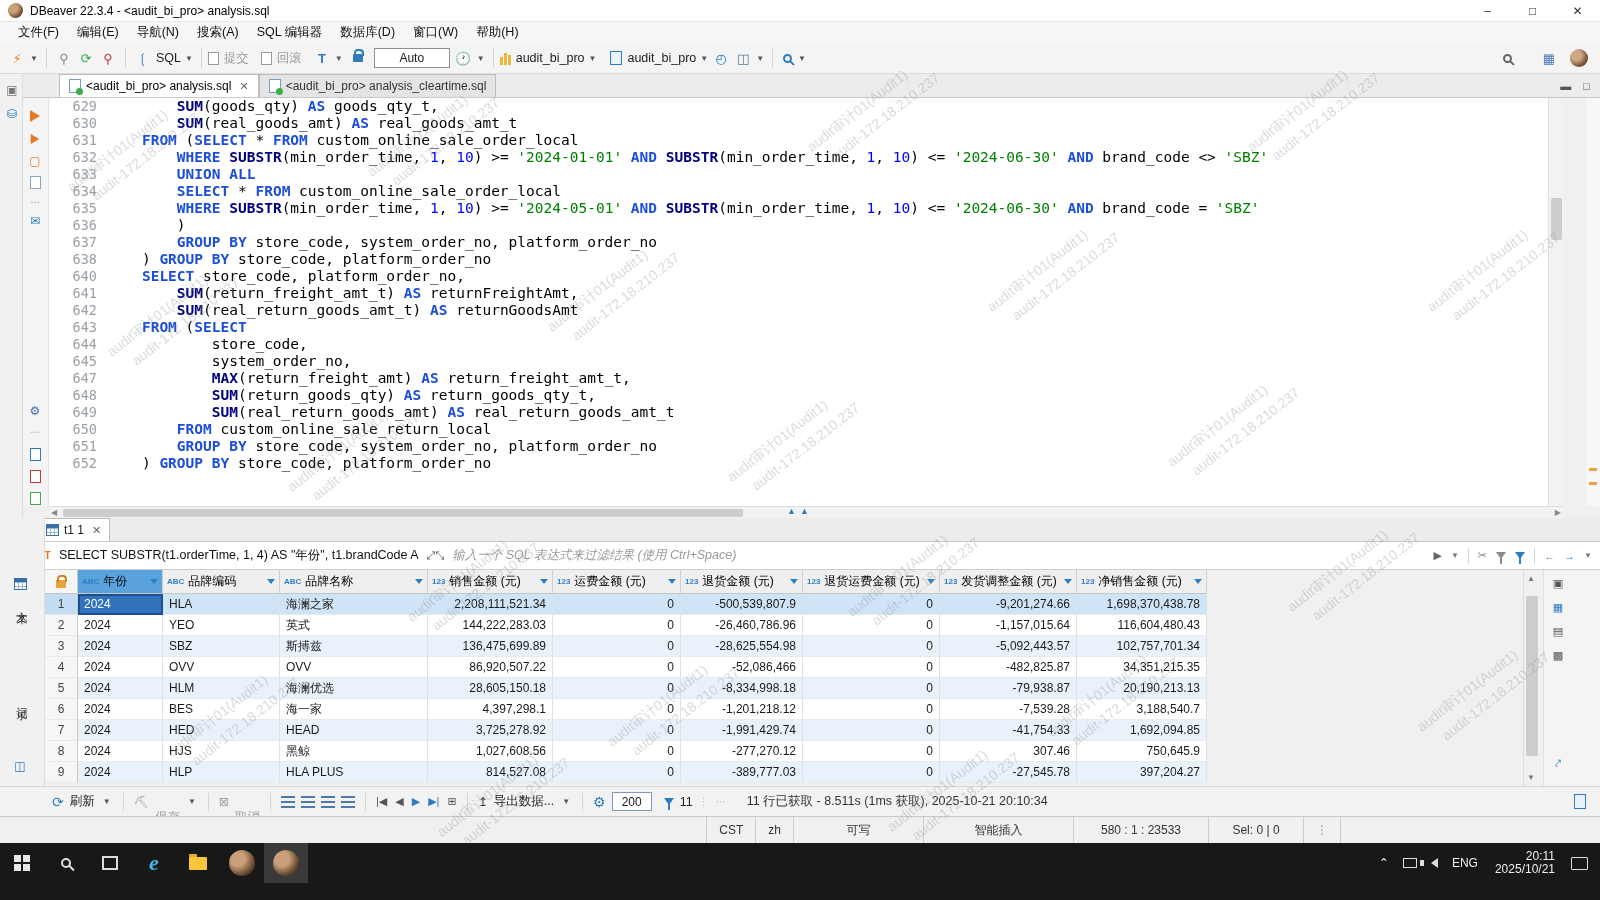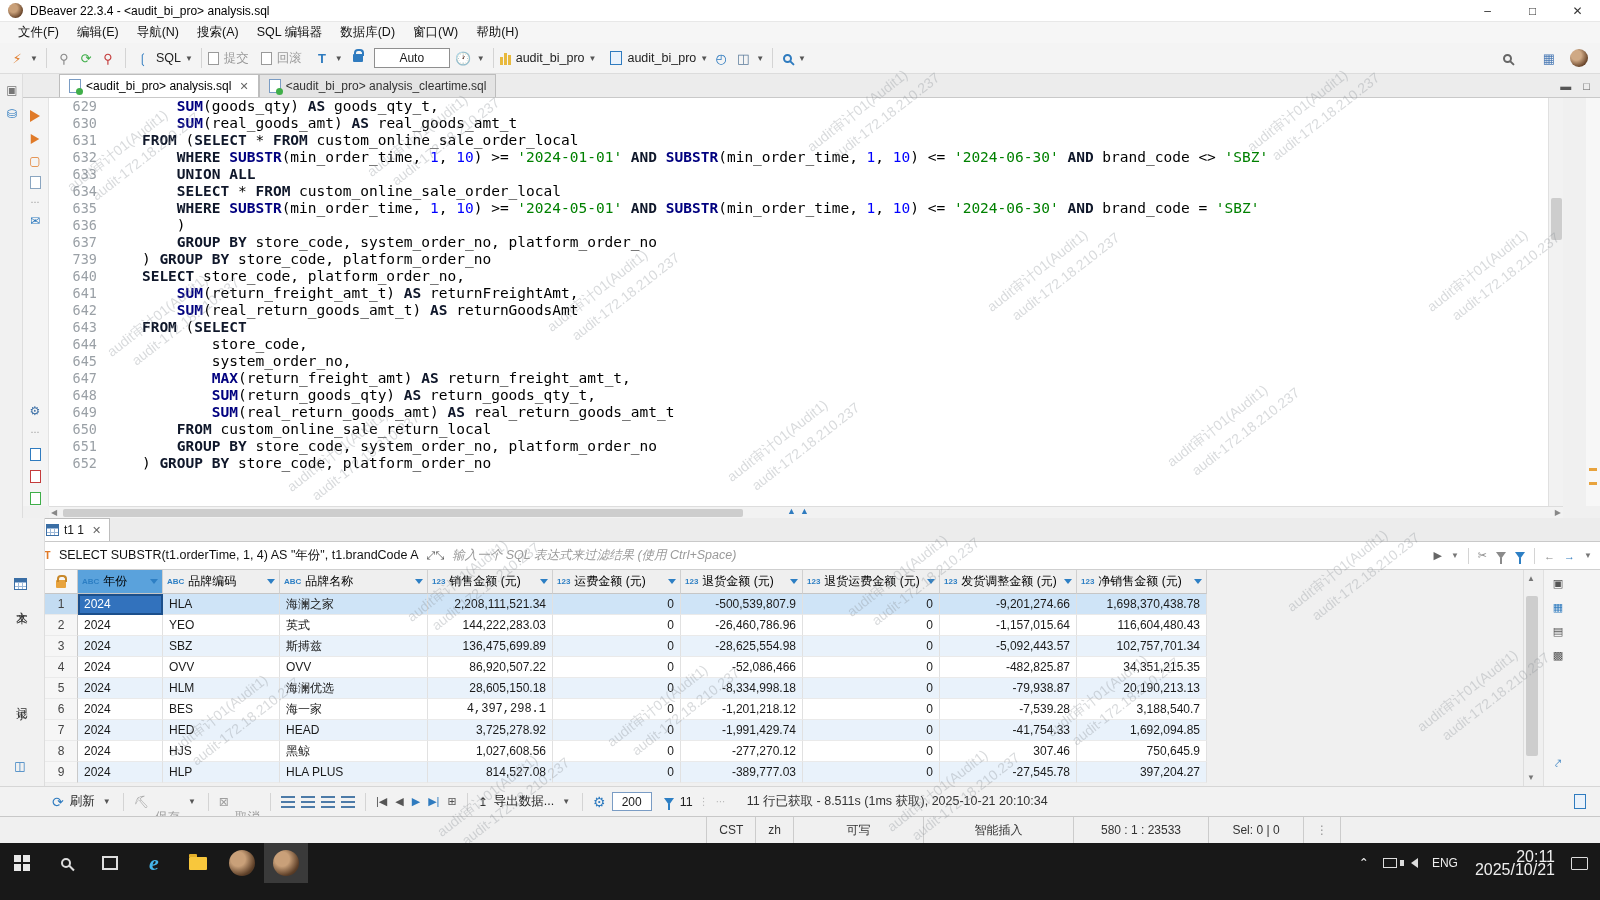--- a/index.html
+++ b/index.html
@@ -54,21 +54,21 @@
   .sqlfile-ico { width:12px; height:14px; background:#fff; border:1px solid #7a9cc4; position:relative; }
   .sqlfile-ico:after { content:''; position:absolute; right:-3px; bottom:-3px; width:7px; height:7px; border-radius:50%; background:#3fae49; }
   .tab-close { color:#666; font-size:11px; margin-left:3px; }
   .tab-winbtns { position:absolute; right:10px; top:80px; display:flex; gap:12px; color:#555; font-size:11px; }
 
   
   .editor { left:49px; top:98px; width:1499px; height:408px; background:#fff; overflow:hidden; }
   .code-line { height:17px; line-height:17px; white-space:pre; font-family:"DejaVu Sans Mono",monospace; font-size:14.5px; }
   .lineno { display:inline-block; width:58px; text-align:right; padding-right:10px; color:#9aa0a6; font-size:13.5px; }
   .tk-p { color:#000; } 
-  .tk-k { color:#0f172a; font-weight:bold; }
+  .tk-k { color:#1d4ed8; font-weight:bold; }
   .tk-f { color:#00007f; font-weight:bold; }
   .tk-n { color:#0000ff; }
   .tk-s { color:#008000; }
   .ed-vscroll { left:1548px; top:98px; width:15px; height:408px; background:#f2f2f2; border-left:1px solid #e0e0e0; }
   .ed-vthumb { position:absolute; left:2px; top:100px; width:11px; height:42px; background:#cdcdcd; border-radius:2px; }
   .ed-ruler { left:1586px; top:98px; width:14px; height:408px; background:#f7f7f7; }
   .ruler-mark { position:absolute; left:3px; width:8px; height:3px; background:#e8a33d; }
   .ed-hscroll { left:49px; top:506px; width:1514px; height:12px; background:#f2f2f2; border-top:1px solid #ddd; }
   .ed-hthumb { position:absolute; left:14px; top:2px; width:680px; height:8px; background:#cdcdcd; border-radius:2px; }
   .hs-arrow { position:absolute; top:1px; font-size:8px; color:#888; }
@@ -147,21 +147,21 @@
   .tk-mag { width:10px; height:10px; border:2px solid #ddd; border-radius:50%; position:relative; }
   .tk-mag:after { content:''; position:absolute; width:7px; height:2px; background:#ddd; transform:rotate(45deg); right:-6px; bottom:-3px; }
   .taskview { width:16px; height:14px; border:2px solid #ddd; background:transparent; }
   .ie-e { color:#45b6ea; font-size:22px; font-style:italic; font-family:"Liberation Serif",serif; font-weight:bold; }
   .folder { width:18px; height:13px; background:#f8c73c; border-radius:1px; position:relative; }
   .folder:before { content:''; position:absolute; top:-3px; left:0; width:8px; height:3px; background:#e3af2a; border-radius:1px 1px 0 0; }
   .appcirc { width:26px; height:26px; border-radius:50%; background:radial-gradient(circle at 35% 35%, #c9a079 0 30%, #5d3f28 70%, #2e2018); }
   .tk-btn.activeapp { background:#3a3a3a; }
   .tk-right { margin-left:auto; display:flex; align-items:center; height:40px; color:#eee; }
   .tray-item { padding:0 7px; display:flex; align-items:center; justify-content:center; font-size:12px; height:40px; }
-  .clock { text-align:right; font-size:16px; line-height:13px; padding:0 10px; }
+  .clock { text-align:right; font-size:12px; line-height:13px; padding:0 10px; }
   .notif { width:17px; height:13px; border:1.5px solid #ddd; border-radius:1px; margin:0 12px 0 6px; }
   .mon-ico { width:14px; height:10px; border:1.5px solid #ddd; }
   .spk { width:0; height:0; border-top:5px solid transparent; border-bottom:5px solid transparent; border-right:7px solid #ddd; position:relative; }
   .spk:before { content:''; position:absolute; left:-11px; top:-3px; width:4px; height:6px; background:#ddd; }
 </style>
 </head>
 <body>
 
 <div class="abs titlebar">
   <div class="app-logo"></div>
@@ -281,21 +281,21 @@
     <div id="code-area">
       <div class="code-line"><span class="lineno">629</span><span class="tk-p">        </span><span class="tk-f">SUM</span><span class="tk-p">(goods_qty) </span><span class="tk-k">AS</span><span class="tk-p"> goods_qty_t,</span></div>
       <div class="code-line"><span class="lineno">630</span><span class="tk-p">        </span><span class="tk-f">SUM</span><span class="tk-p">(real_goods_amt) </span><span class="tk-k">AS</span><span class="tk-p"> real_goods_amt_t</span></div>
       <div class="code-line"><span class="lineno">631</span><span class="tk-p">    </span><span class="tk-k">FROM</span><span class="tk-p"> (</span><span class="tk-k">SELECT</span><span class="tk-p"> * </span><span class="tk-k">FROM</span><span class="tk-p"> custom_online_sale_order_local</span></div>
       <div class="code-line"><span class="lineno">632</span><span class="tk-p">        </span><span class="tk-k">WHERE</span><span class="tk-p"> </span><span class="tk-f">SUBSTR</span><span class="tk-p">(min_order_time, </span><span class="tk-n">1</span><span class="tk-p">, </span><span class="tk-n">10</span><span class="tk-p">) &gt;= </span><span class="tk-s">'2024-01-01'</span><span class="tk-p"> </span><span class="tk-k">AND</span><span class="tk-p"> </span><span class="tk-f">SUBSTR</span><span class="tk-p">(min_order_time, </span><span class="tk-n">1</span><span class="tk-p">, </span><span class="tk-n">10</span><span class="tk-p">) &lt;= </span><span class="tk-s">'2024-06-30'</span><span class="tk-p"> </span><span class="tk-k">AND</span><span class="tk-p"> brand_code &lt;&gt; </span><span class="tk-s">'SBZ'</span></div>
       <div class="code-line"><span class="lineno">633</span><span class="tk-p">        </span><span class="tk-k">UNION ALL</span></div>
       <div class="code-line"><span class="lineno">634</span><span class="tk-p">        </span><span class="tk-k">SELECT</span><span class="tk-p"> * </span><span class="tk-k">FROM</span><span class="tk-p"> custom_online_sale_order_local</span></div>
       <div class="code-line"><span class="lineno">635</span><span class="tk-p">        </span><span class="tk-k">WHERE</span><span class="tk-p"> </span><span class="tk-f">SUBSTR</span><span class="tk-p">(min_order_time, </span><span class="tk-n">1</span><span class="tk-p">, </span><span class="tk-n">10</span><span class="tk-p">) &gt;= </span><span class="tk-s">'2024-05-01'</span><span class="tk-p"> </span><span class="tk-k">AND</span><span class="tk-p"> </span><span class="tk-f">SUBSTR</span><span class="tk-p">(min_order_time, </span><span class="tk-n">1</span><span class="tk-p">, </span><span class="tk-n">10</span><span class="tk-p">) &lt;= </span><span class="tk-s">'2024-06-30'</span><span class="tk-p"> </span><span class="tk-k">AND</span><span class="tk-p"> brand_code = </span><span class="tk-s">'SBZ'</span></div>
       <div class="code-line"><span class="lineno">636</span><span class="tk-p">        )</span></div>
       <div class="code-line"><span class="lineno">637</span><span class="tk-p">        </span><span class="tk-k">GROUP BY</span><span class="tk-p"> store_code, system_order_no, platform_order_no</span></div>
-      <div class="code-line"><span class="lineno">739</span><span class="tk-p">    ) </span><span class="tk-k">GROUP BY</span><span class="tk-p"> store_code, platform_order_no</span></div>
+      <div class="code-line"><span class="lineno">638</span><span class="tk-p">    ) </span><span class="tk-k">GROUP BY</span><span class="tk-p"> store_code, platform_order_no</span></div>
       <div class="code-line"><span class="lineno">640</span><span class="tk-p">    </span><span class="tk-k">SELECT</span><span class="tk-p"> store_code, platform_order_no,</span></div>
       <div class="code-line"><span class="lineno">641</span><span class="tk-p">        </span><span class="tk-f">SUM</span><span class="tk-p">(return_freight_amt_t) </span><span class="tk-k">AS</span><span class="tk-p"> returnFreightAmt,</span></div>
       <div class="code-line"><span class="lineno">642</span><span class="tk-p">        </span><span class="tk-f">SUM</span><span class="tk-p">(real_return_goods_amt_t) </span><span class="tk-k">AS</span><span class="tk-p"> returnGoodsAmt</span></div>
       <div class="code-line"><span class="lineno">643</span><span class="tk-p">    </span><span class="tk-k">FROM</span><span class="tk-p"> (</span><span class="tk-k">SELECT</span></div>
       <div class="code-line"><span class="lineno">644</span><span class="tk-p">            store_code,</span></div>
       <div class="code-line"><span class="lineno">645</span><span class="tk-p">            system_order_no,</span></div>
       <div class="code-line"><span class="lineno">647</span><span class="tk-p">            </span><span class="tk-f">MAX</span><span class="tk-p">(return_freight_amt) </span><span class="tk-k">AS</span><span class="tk-p"> return_freight_amt_t,</span></div>
       <div class="code-line"><span class="lineno">648</span><span class="tk-p">            </span><span class="tk-f">SUM</span><span class="tk-p">(return_goods_qty) </span><span class="tk-k">AS</span><span class="tk-p"> return_goods_qty_t,</span></div>
       <div class="code-line"><span class="lineno">649</span><span class="tk-p">            </span><span class="tk-f">SUM</span><span class="tk-p">(real_return_goods_amt) </span><span class="tk-k">AS</span><span class="tk-p"> real_return_goods_amt_t</span></div>
       <div class="code-line"><span class="lineno">650</span><span class="tk-p">        </span><span class="tk-k">FROM</span><span class="tk-p"> custom_online_sale_return_local</span></div>
@@ -469,21 +469,21 @@
       <div class="g-cell num" style="width: 122px;">-8,334,998.18</div>
       <div class="g-cell num" style="width: 137px;">0</div>
       <div class="g-cell num" style="width: 137px;">-79,938.87</div>
       <div class="g-cell num" style="width: 130px;">20,190,213.13</div>
     </div>
     <div class="g-row">
       <div class="g-cell rownum" style="width: 33px;">6</div>
       <div class="g-cell" style="width: 85px;">2024</div>
       <div class="g-cell" style="width: 117px;">BES</div>
       <div class="g-cell" style="width: 148px;">海一家</div>
-      <div class="g-cell num" style="width: 125px; font-family: Liberation Mono, monospace;">4,397,298.1</div>
+      <div class="g-cell num" style="width: 125px;">4,397,298.1</div>
       <div class="g-cell num" style="width: 128px;">0</div>
       <div class="g-cell num" style="width: 122px;">-1,201,218.12</div>
       <div class="g-cell num" style="width: 137px;">0</div>
       <div class="g-cell num" style="width: 137px;">-7,539.28</div>
       <div class="g-cell num" style="width: 130px;">3,188,540.7</div>
     </div>
     <div class="g-row tint">
       <div class="g-cell rownum" style="width: 33px;">7</div>
       <div class="g-cell" style="width: 85px;">2024</div>
       <div class="g-cell" style="width: 117px;">HED</div>

